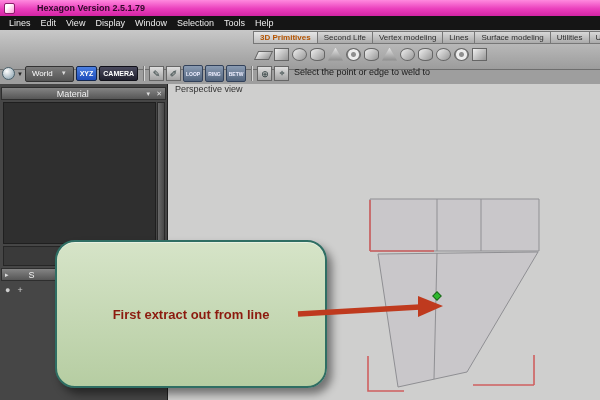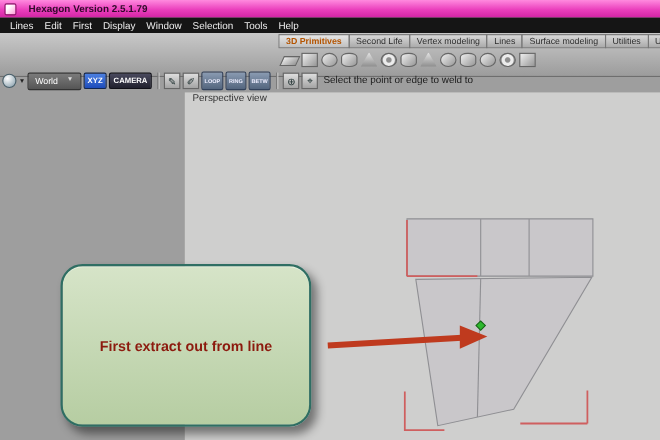--- a/index.html
+++ b/index.html
@@ -2,21 +2,21 @@
 <html><head>
 <meta charset="utf-8">
 <style>
   * { box-sizing: border-box; margin: 0; padding: 0; }
   html,body { width:600px; height:400px; overflow:hidden; font-family:"Liberation Sans", sans-serif; }
   #app { position:relative; width:600px; height:400px; background:#9e9e9e; overflow:hidden; }
 
   
   .titlebar { position:absolute; left:0; top:0; width:600px; height:16px;
     background:linear-gradient(180deg,#ff8ade 0%,#ea3fbc 55%,#d324a4 100%);
-    display:flex; align-items:center; gap:11px; padding-left:4px; }
+    display:flex; align-items:center; gap:22px; padding-left:4px; }
   .app-icon { width:11px; height:11px; border-radius:2px; border:1px solid #8d1d6b;
     background:linear-gradient(135deg,#ffffff 30%,#ff9ad8); }
   .win-title { font-size:9px; font-weight:bold; color:#30092a; }
 
   
   .menubar { position:absolute; left:0; top:16px; width:600px; height:14px; background:#151515;
     display:flex; align-items:center; padding-left:4px; }
   .menu-item { font-size:9px; color:#ececec; padding:1px 5px; }
 
   
@@ -76,41 +76,41 @@
   .ph-expand { font-size:7px; color:#ddd; padding-left:3px; }
   .scene-tools { position:absolute; left:5px; top:201px; display:flex; gap:7px; align-items:center; }
   .scene-tool { font-size:9px; color:#cfcfcf; }
 
   
   .viewport { position:absolute; left:168px; top:84px; width:432px; height:316px; background:#cfcfce; }
   .vp-label { position:absolute; left:7px; top:0; font-size:9px; color:#333; }
   .mesh-svg { position:absolute; left:0; top:0; width:432px; height:316px; }
 
   
-  .callout { position:absolute; left:55px; top:240px; width:228px; height:148px; z-index:5;
+  .callout { position:absolute; left:55px; top:240px; width:272px; height:148px; z-index:5;
     background:linear-gradient(180deg,#d6e4c8,#b6cda2); border:2px solid #2f6e63; border-radius:20px;
     box-shadow:5px 6px 9px rgba(0,0,0,0.45), inset 0 1px 0 rgba(255,255,255,0.45);
     display:flex; align-items:center; justify-content:center; }
   .callout-text { font-size:13px; font-weight:bold; color:#8c1a0e; padding:0 14px; }
   .arrow-svg { position:absolute; left:0; top:0; width:600px; height:400px; z-index:6; pointer-events:none; }
 </style>
 </head>
 <body>
 
 <div id="app">
 
   <div class="titlebar">
     <div class="app-icon"></div>
     <div class="win-title">Hexagon Version 2.5.1.79</div>
   </div>
 
   <div class="menubar">
       <div class="menu-item">Lines</div>
       <div class="menu-item">Edit</div>
-      <div class="menu-item">First</div>
+      <div class="menu-item">View</div>
       <div class="menu-item">Display</div>
       <div class="menu-item">Window</div>
       <div class="menu-item">Selection</div>
       <div class="menu-item">Tools</div>
       <div class="menu-item">Help</div>
     </div>
 
   <div class="toolbar">
     <div class="tabrow">
         <div class="tab active">3D Primitives</div>
@@ -159,20 +159,39 @@
       <div class="vsep"></div>
       <div style="display:flex;gap:2px;">
           <div class="tool-chip">⊕</div>
           <div class="tool-chip">⌖</div>
         </div>
     </div>
 
     <div class="status">Select the point or edge to weld to</div>
   </div>
 
+  <div class="left-panel">
+    <div class="panel-header mat-header">
+      <div class="ph-title">Material</div>
+      <div class="ph-btn">▾</div>
+      <div class="ph-btn">✕</div>
+    </div>
+    <div class="mat-content"></div>
+    <div class="mat-scroll"></div>
+    <div class="mat-lower"></div>
+
+    <div class="panel-header scene-header">
+      <div class="ph-expand">▸</div>
+      <div class="ph-title">S</div>
+    </div>
+    <div class="scene-tools">
+        <div class="scene-tool">●</div>
+        <div class="scene-tool">+</div>
+      </div>
+  </div>
 
   <div class="viewport">
     <div class="vp-label">Perspective view</div>
     <svg class="mesh-svg" viewBox="0 0 432 316">
 
       <polygon points="202,115 371,115 371,167 202,167" fill="#c9c7ca" stroke="#8f8f93" stroke-width="1"></polygon>
       <line x1="269" y1="115" x2="269" y2="167" stroke="#8f8f93" stroke-width="1"></line>
       <line x1="313" y1="115" x2="313" y2="167" stroke="#8f8f93" stroke-width="1"></line>
 
       <polygon points="210,170 370,168 299,288 230,303" fill="#c9c7ca" stroke="#8f8f93" stroke-width="1"></polygon>

